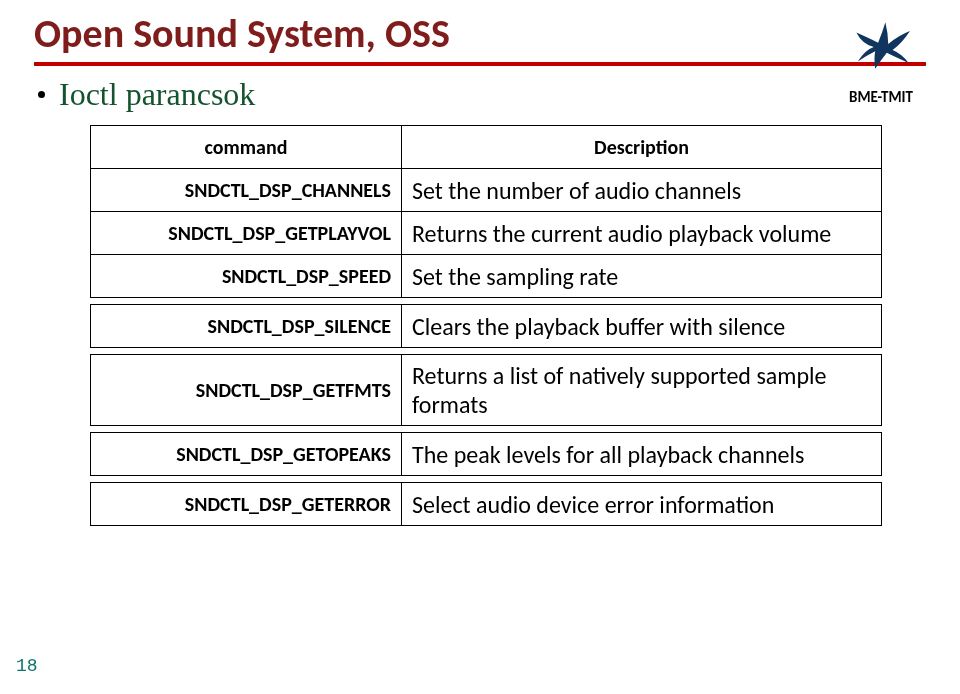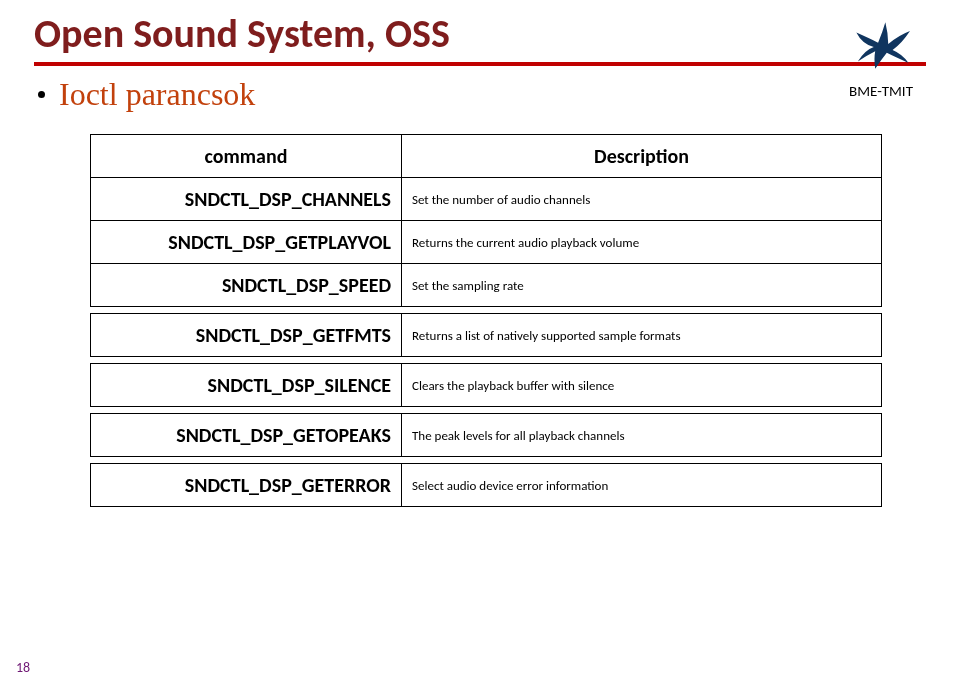--- a/index.html
+++ b/index.html
@@ -37,47 +37,47 @@
     right: 36px;
     text-align: center;
     width: 86px;
   }
   .logo {
     width: 74px;
     height: 58px;
   }
   .logo-label {
     font-size: 15px;
-    font-weight: 400;
+    font-weight: 700;
     color: #000;
-    margin-top: 2px;
+    margin-top: 8px;
   }
   .bullet-row {
     display: flex;
     align-items: center;
     margin-bottom: 10px;
     margin-left: 4px;
   }
   .bullet-dot {
     width: 7px;
     height: 7px;
     border-radius: 50%;
     background: #000;
     margin-right: 14px;
     flex: none;
   }
   .bullet-text {
     font-family: Georgia, "Times New Roman", serif;
     font-size: 32px;
-    color: #c2410c;
+    color: #14532d;
     text-align: center;
   }
   .tables {
     margin-left: 56px;
-    margin-top: 21px;
+    margin-top: 12px;
   }
   table.cmd {
     border-collapse: collapse;
     width: 792px;
     margin-bottom: 6px;
   }
   table.cmd td, table.cmd th {
     border: 1.5px solid #000;
     padding: 6px 10px 6px 10px;
     vertical-align: middle;
@@ -89,29 +89,30 @@
     text-align: center;
   }
   table.cmd td.col-cmd {
     font-weight: 700;
     font-size: 20px;
     width: 290px;
     text-align: right;
   }
   table.cmd td.col-desc {
     font-weight: 400;
-    font-size: 13px;
+    font-size: 24px;
     text-align: left;
   }
   .pagenum {
     position: absolute;
     left: 16px;
     bottom: 18px;
-    font-size: 14px;
-    color: #701a75;
+    font-size: 18px;
+    color: #0f766e;
+    font-family: Liberation Mono, monospace;
   }
 </style>
 </head>
 <body>
 
 <div class="slide">
 
   <div class="logo-wrap">
     <svg class="logo" viewBox="0 0 100 80">
       <path d="M18 60 Q28 44 40 40 Q24 36 16 20 Q34 28 46 34 Q52 20 56 6 Q60 22 60 36 Q74 24 90 18 Q78 36 66 44 Q80 50 88 62 Q70 54 58 48 Q50 58 42 70 Q40 56 42 46 Q30 52 18 60 Z" fill="#10355f"></path>
@@ -146,31 +147,31 @@
       <tr>
         <td class="col-cmd">SNDCTL_DSP_SPEED</td>
         <td class="col-desc">Set the sampling rate</td>
       </tr>
     </tbody>
       </table>
 
     <table class="cmd">
       <tbody>
           <tr>
-        <td class="col-cmd">SNDCTL_DSP_GETFMTS</td>
-        <td class="col-desc">Returns a list of natively supported sample formats</td>
+        <td class="col-cmd">SNDCTL_DSP_SILENCE</td>
+        <td class="col-desc">Clears the playback buffer with silence</td>
       </tr>
     </tbody>
       </table>
 
     <table class="cmd">
       <tbody>
           <tr>
-        <td class="col-cmd">SNDCTL_DSP_SILENCE</td>
-        <td class="col-desc">Clears the playback buffer with silence</td>
+        <td class="col-cmd">SNDCTL_DSP_GETFMTS</td>
+        <td class="col-desc">Returns a list of natively supported sample formats</td>
       </tr>
     </tbody>
       </table>
 
     <table class="cmd">
       <tbody>
           <tr>
         <td class="col-cmd">SNDCTL_DSP_GETOPEAKS</td>
         <td class="col-desc">The peak levels for all playback channels</td>
       </tr>

